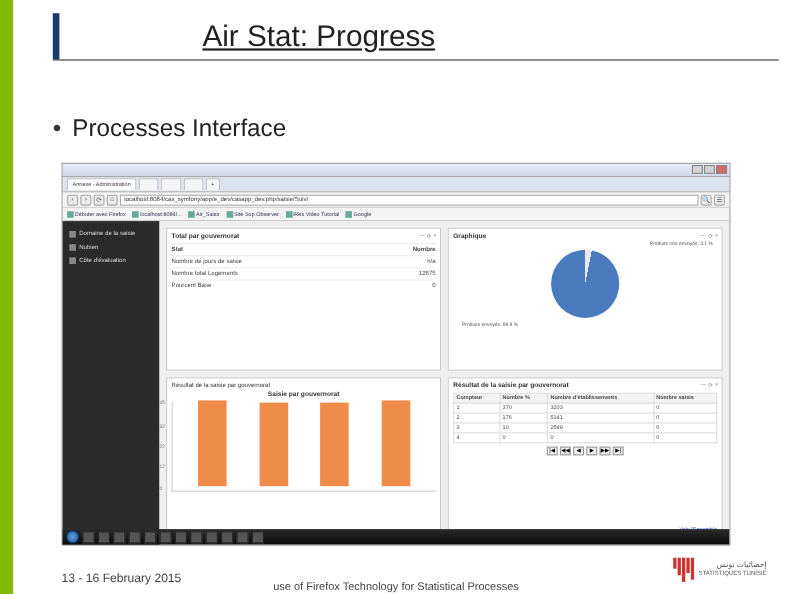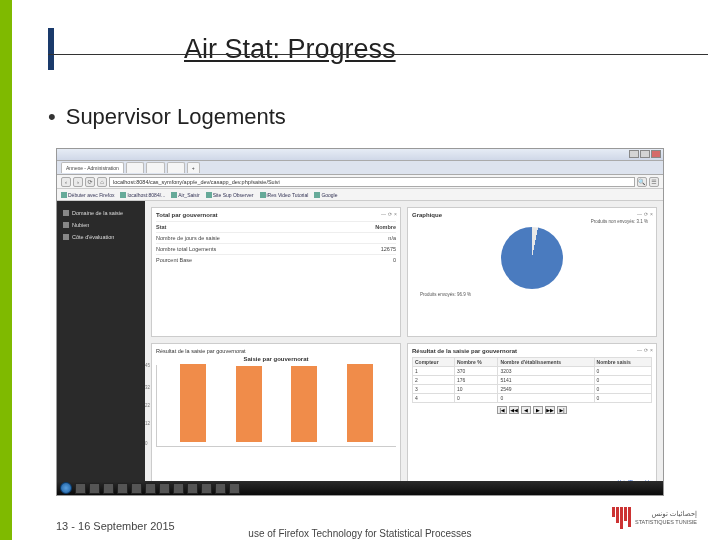--- a/index.html
+++ b/index.html
@@ -1,18 +1,18 @@
 <!DOCTYPE html>
 <html><head>
 <meta charset="utf-8">
 <style>
 *{margin:0;padding:0;box-sizing:border-box;font-family:Arial,sans-serif}
 body{width:720px;height:540px;background:#fff;position:relative;overflow:hidden}
 .left-rail{position:absolute;left:0;top:0;width:12px;height:540px;background:#7fba00}
-.title-bar{position:absolute;left:48px;top:28px;width:480px;height:42px;border-left:6px solid #1a3a6b}
+.title-bar{position:absolute;left:48px;top:12px;width:480px;height:42px;border-left:6px solid #1a3a6b}
 .title-underline{position:absolute;left:48px;top:54px;width:660px;height:1px;background:#333}
 .title-text{font-size:27px;color:#222;text-decoration:underline;padding-left:130px;padding-top:6px}
 .bullet-row{position:absolute;left:48px;top:104px;font-size:22px;color:#222}
 .bullet-row .dot{color:#333;margin-right:10px}
 .screenshot{position:absolute;left:56px;top:148px;width:608px;height:348px;background:#e8e8e8;border:1px solid #999;font-size:6px}
 .win-titlebar{height:12px;background:linear-gradient(#e6ecf5,#d0d8e8);border-bottom:1px solid #aaa;position:relative}
 .win-ctrl{position:absolute;right:2px;top:1px;display:flex;gap:1px}
 .win-ctrl div{width:10px;height:8px;background:#d4d4d4;border:1px solid #888}
 .win-ctrl div:last-child{background:#d46a6a}
 .tab-strip{height:14px;background:#dde3ee;border-bottom:1px solid #aaa;display:flex;align-items:center;padding:0 4px;gap:2px}
@@ -59,21 +59,21 @@
 </head>
 <body>
 
 <div class="left-rail"></div>
 <div class="title-bar">
   <div class="title-text">Air Stat: Progress</div>
 </div>
 <div class="title-underline"></div>
 
 <div class="bullet-row">
-  <span class="dot">•</span><span>Supervisor Logements</span>
+  <span class="dot">•</span><span>Processes Interface</span>
 </div>
 
 <div class="screenshot">
   <div class="win-titlebar">
     <div class="win-ctrl">
       <div></div>
       <div></div>
       <div></div>
     </div>
   </div>
@@ -258,21 +258,21 @@
     <div class="tb-ico"></div>
     <div class="tb-ico"></div>
     <div class="tb-ico"></div>
     <div class="tb-ico"></div>
     <div class="tb-ico"></div>
     <div class="tb-ico"></div>
     <div class="tb-ico"></div>
   </div>
 </div>
 
-<div class="footer-left">13 - 16 September 2015</div>
+<div class="footer-left">13 - 16 February 2015</div>
 <div class="footer-center">use of Firefox Technology for Statistical Processes</div>
 <div class="logo">
   <div class="logo-bars">
     <div style="height:10px"></div>
       <div style="height:16px"></div>
       <div style="height:22px"></div>
       <div style="height:14px"></div>
       <div style="height:20px"></div>
   </div>
   <div class="logo-text">

